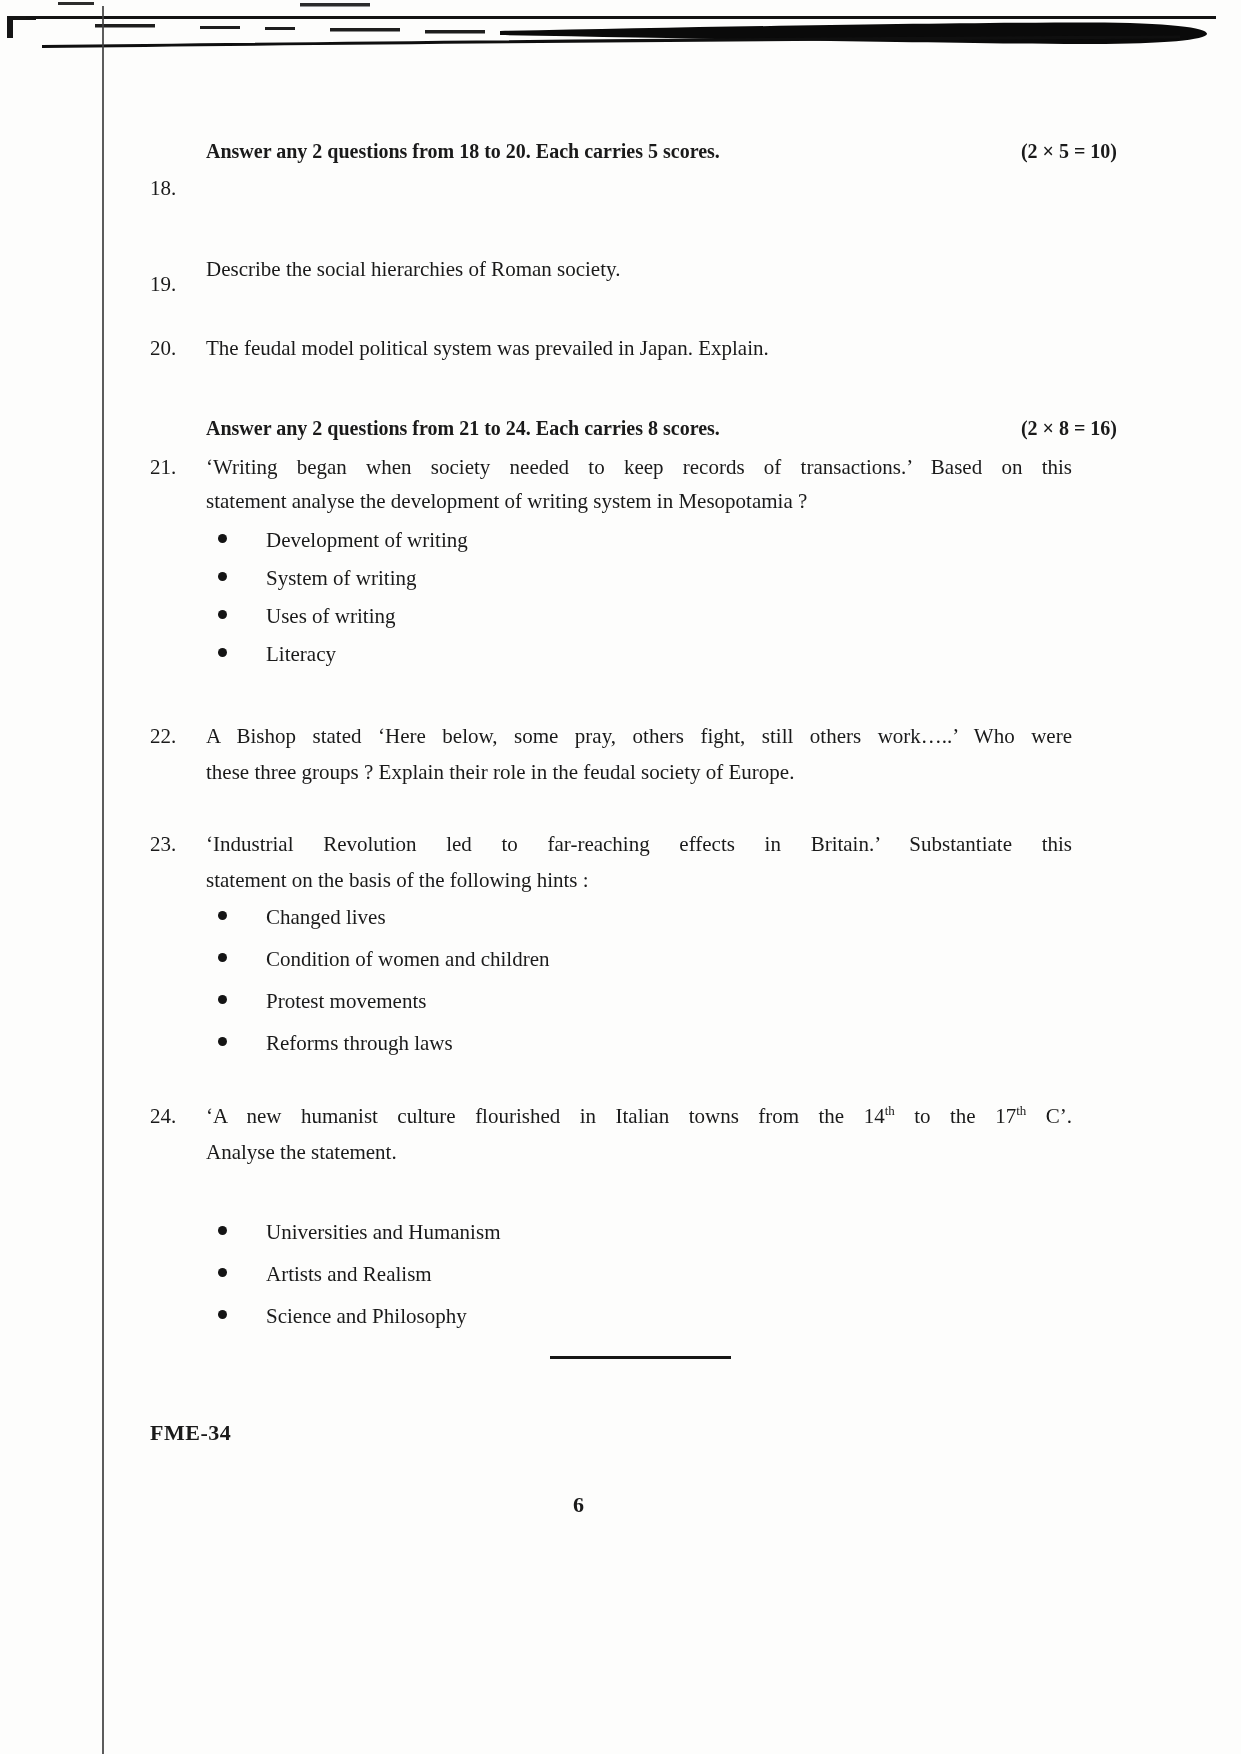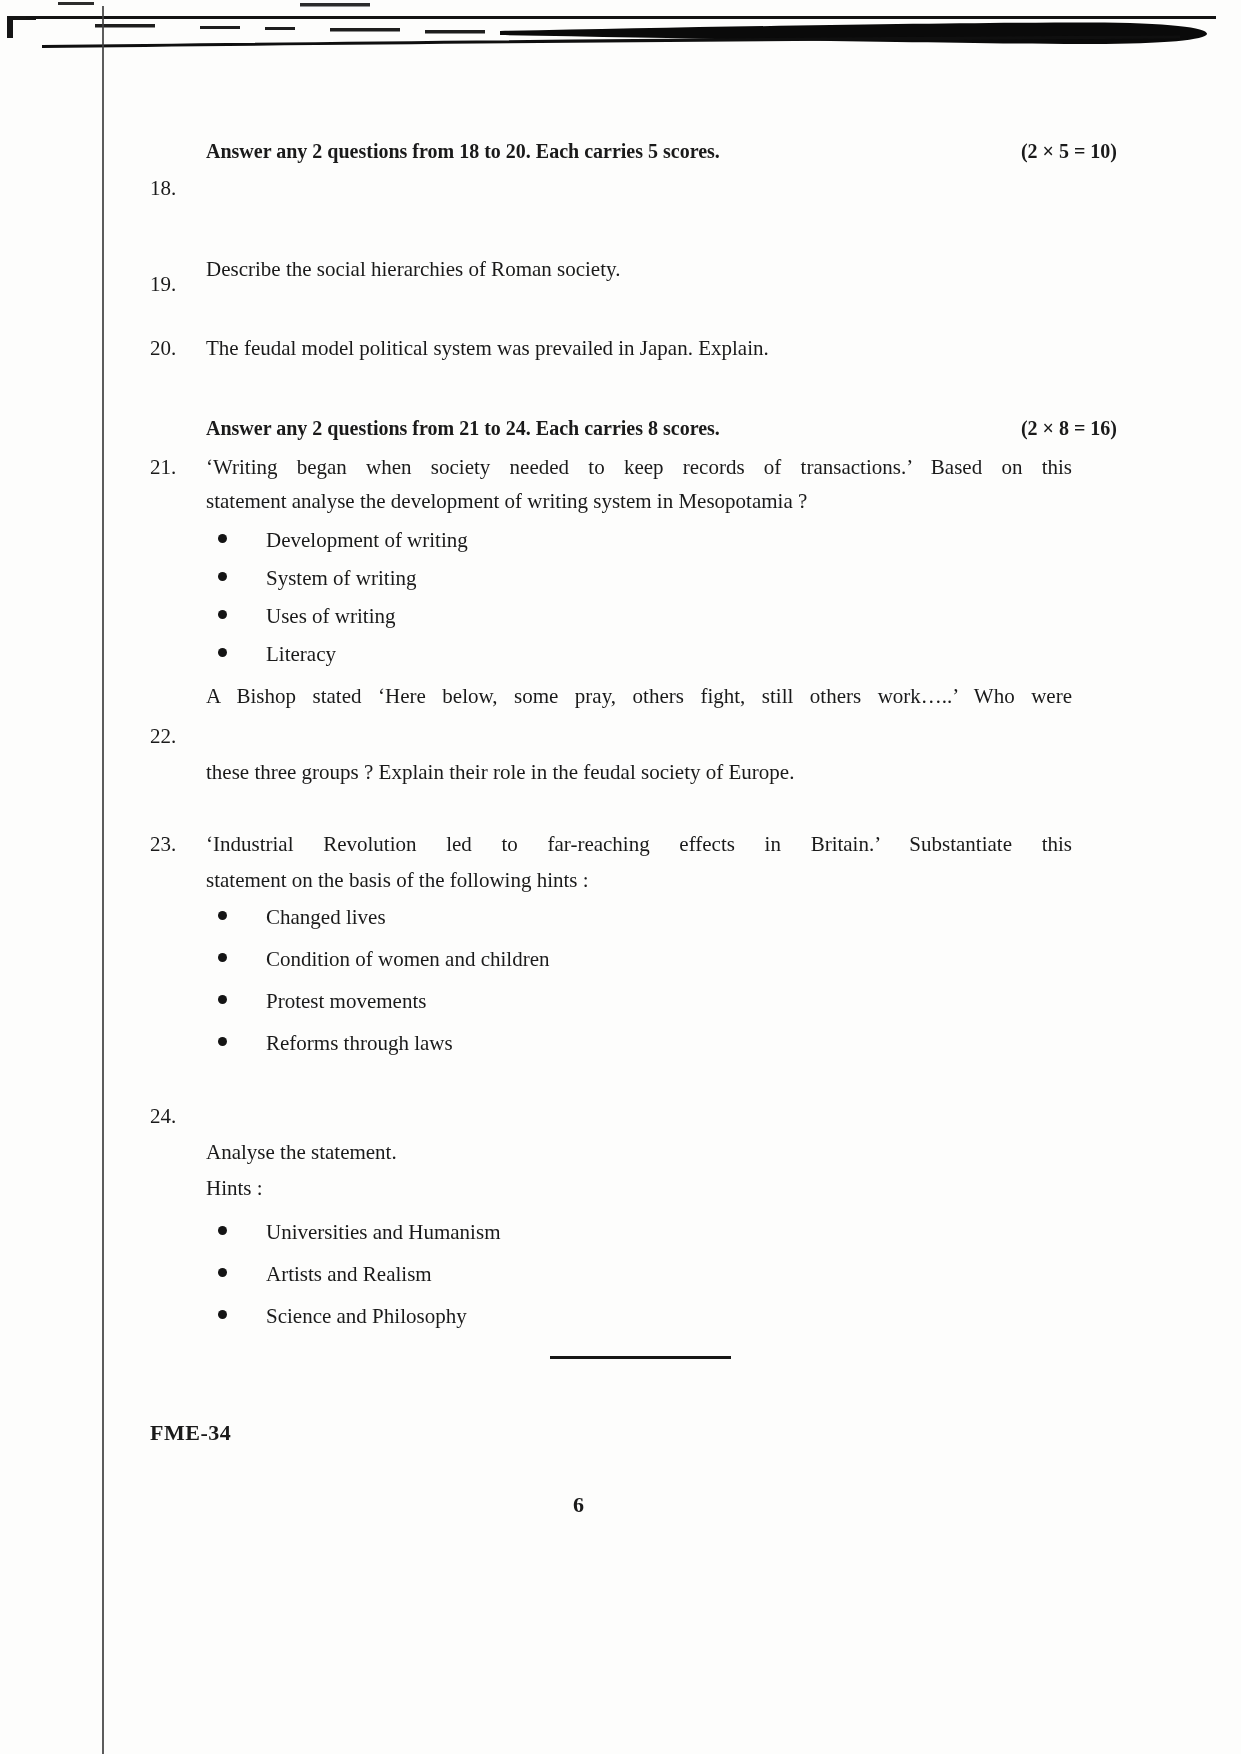--- a/index.html
+++ b/index.html
@@ -83,43 +83,45 @@
     <span class="dot"></span><span class="txt">System of writing</span>
   </div>
   <div class="bul" style="top:604px">
     <span class="dot"></span><span class="txt">Uses of writing</span>
   </div>
   <div class="bul" style="top:642px">
     <span class="dot"></span><span class="txt">Literacy</span>
   </div>
 
   <span class="num" style="top:724px">22.</span>
-  <div class="qline just" style="top:684px">A Bishop stated ‘Here below, some pray, others fight, still others work…..’ Who were</div>
+  <div class="qline just" style="top:724px">A Bishop stated ‘Here below, some pray, others fight, still others work…..’ Who were</div>
   <div class="qline" style="top:760px">these three groups ? Explain their role in the feudal society of Europe.</div>
 
   <span class="num" style="top:832px">23.</span>
   <div class="qline" style="top:868px">statement on the basis of the following hints :</div>
   <div class="qline just" style="top:832px">‘Industrial Revolution led to far-reaching effects in Britain.’ Substantiate this</div>
 
   <div class="bul" style="top:905px">
     <span class="dot"></span><span class="txt">Changed lives</span>
   </div>
   <div class="bul" style="top:947px">
     <span class="dot"></span><span class="txt">Condition of women and children</span>
   </div>
   <div class="bul" style="top:989px">
     <span class="dot"></span><span class="txt">Protest movements</span>
   </div>
   <div class="bul" style="top:1031px">
     <span class="dot"></span><span class="txt">Reforms through laws</span>
   </div>
 
   <span class="num" style="top:1104px">24.</span>
+  <div class="qline just" style="top:1104px">
+    <span>‘A new humanist culture flourished in Italian towns from the 14</span><sup>th</sup><span> to the 17</span><sup>th</sup><span> C’.</span>
+  </div>
   <div class="qline" style="top:1140px">Analyse the statement.</div>
-  <div class="qline" style="top:1176px">Hints :</div>
 
   <div class="bul" style="top:1220px">
     <span class="dot"></span><span class="txt">Universities and Humanism</span>
   </div>
   <div class="bul" style="top:1262px">
     <span class="dot"></span><span class="txt">Artists and Realism</span>
   </div>
   <div class="bul" style="top:1304px">
     <span class="dot"></span><span class="txt">Science and Philosophy</span>
   </div>

